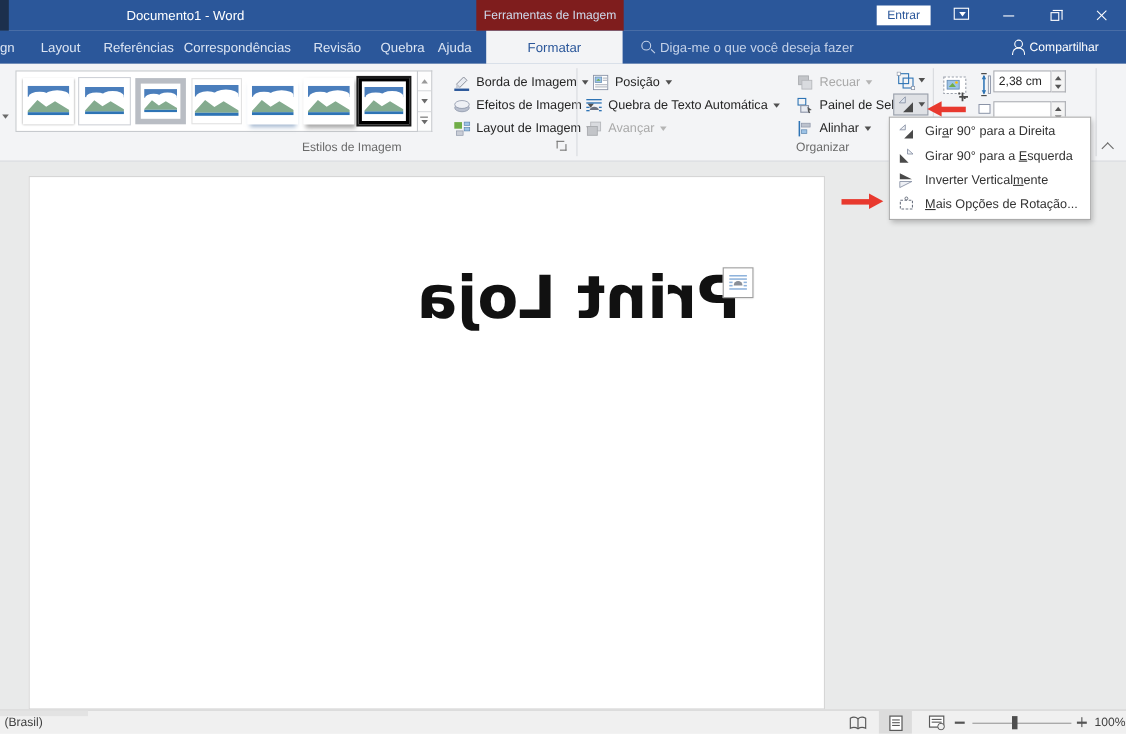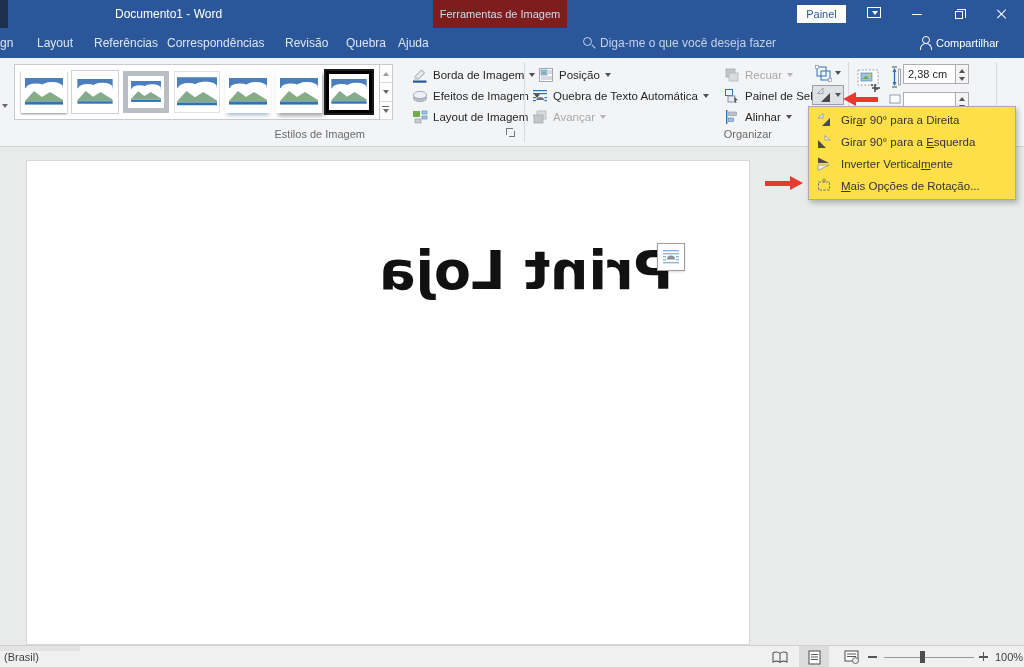--- a/index.html
+++ b/index.html
@@ -78,21 +78,21 @@
   .collapse-chevron::before { content:""; position:absolute; left:0; top:1px; width:7px; height:7px; border-left:1.4px solid #6a6a6a; border-top:1.4px solid #6a6a6a; transform:rotate(45deg); }
 
   .numfield { position:absolute; width:53px; height:20px; background:#fff; border:1px solid #abadb3; font-size:11px; color:#262626; line-height:18px; padding-left:4px; }
   .spinner { position:absolute; width:13px; height:20px; border:1px solid #abadb3; border-left:none; background:#f4f4f4; }
   .spin-up { position:absolute; left:3px; top:4px; width:0; height:0; border-left:3px solid transparent; border-right:3px solid transparent; border-bottom:4px solid #555; }
   .spin-dn { position:absolute; left:3px; top:12px; width:0; height:0; border-left:3px solid transparent; border-right:3px solid transparent; border-top:4px solid #555; }
   .crop-label { position:absolute; left:849px; top:50px; width:40px; text-align:center; font-size:11.5px; color:#262626; }
   .left-sliver-caret { position:absolute; left:2px; top:46px; width:0; height:0; border-left:3px solid transparent; border-right:3px solid transparent; border-top:4px solid #6a6a6a; }
 
   
-  .dropdown { position:absolute; left:808px; top:106px; width:208px; background:#fde047; border:1px solid #ababab; box-shadow:2px 3px 5px rgba(0,0,0,.25); z-index:40; padding:2px 0; }
+  .dropdown { position:absolute; left:808px; top:106px; width:184px; background:#ffffff; border:1px solid #ababab; box-shadow:2px 3px 5px rgba(0,0,0,.25); z-index:40; padding:2px 0; }
   .menu-item { position:relative; height:22px; display:flex; align-items:center; font-size:11.5px; color:#333333; cursor:default; }
   .menu-item .mi-icon { width:16px; height:16px; margin:0 9px 0 7px; flex:none; }
   .menu-item.highlight { background:#c6c8ca; }
   .accel { text-decoration:underline; }
 
   
   .red-arrow { position:absolute; z-index:60; }
   .ra-shaft { position:absolute; background:#e8392e; height:5px; }
   .ra-head-left { position:absolute; width:0; height:0; border-top:7px solid transparent; border-bottom:7px solid transparent; border-right:13px solid #e8392e; }
   .ra-head-right { position:absolute; width:0; height:0; border-top:7px solid transparent; border-bottom:7px solid transparent; border-left:13px solid #e8392e; }
@@ -118,21 +118,21 @@
 </style>
 </head>
 <body>
 
 <div id="app">
 
   <div class="titlebar">
     <div class="dark-corner"></div>
     <div class="doc-title">Documento1 - Word</div>
     <div class="ctx-header">Ferramentas de Imagem</div>
-    <div class="entrar-btn">Painel</div>
+    <div class="entrar-btn">Entrar</div>
     <div class="ribbonopts-btn">
         <div class="ribbonopts-glyph"></div>
       </div>
     <div class="win-btn win-min">
         <div class="min-glyph"></div>
       </div>
     <div class="win-btn win-restore">
         <div class="restore-glyph"></div>
       </div>
     <div class="win-btn win-close">
@@ -141,20 +141,21 @@
   </div>
 
   <div class="tabrow">
     <span class="tab" style="left:0px">gn</span>
     <span class="tab" style="left:37px">Layout</span>
     <span class="tab" style="left:94px">Referências</span>
     <span class="tab" style="left:167px">Correspondências</span>
     <span class="tab" style="left:285px">Revisão</span>
     <span class="tab" style="left:346px">Quebra</span>
     <span class="tab" style="left:398px">Ajuda</span>
+    <div class="tab-active">Formatar</div>
     <div class="search-glyph"></div>
     <span class="tellme">Diga-me o que você deseja fazer</span>
     <div class="person-glyph"></div>
     <span class="share">Compartilhar</span>
   </div>
 
   <div class="ribbon">
     <div class="left-sliver-caret"></div>
 
     <div class="gallery">

